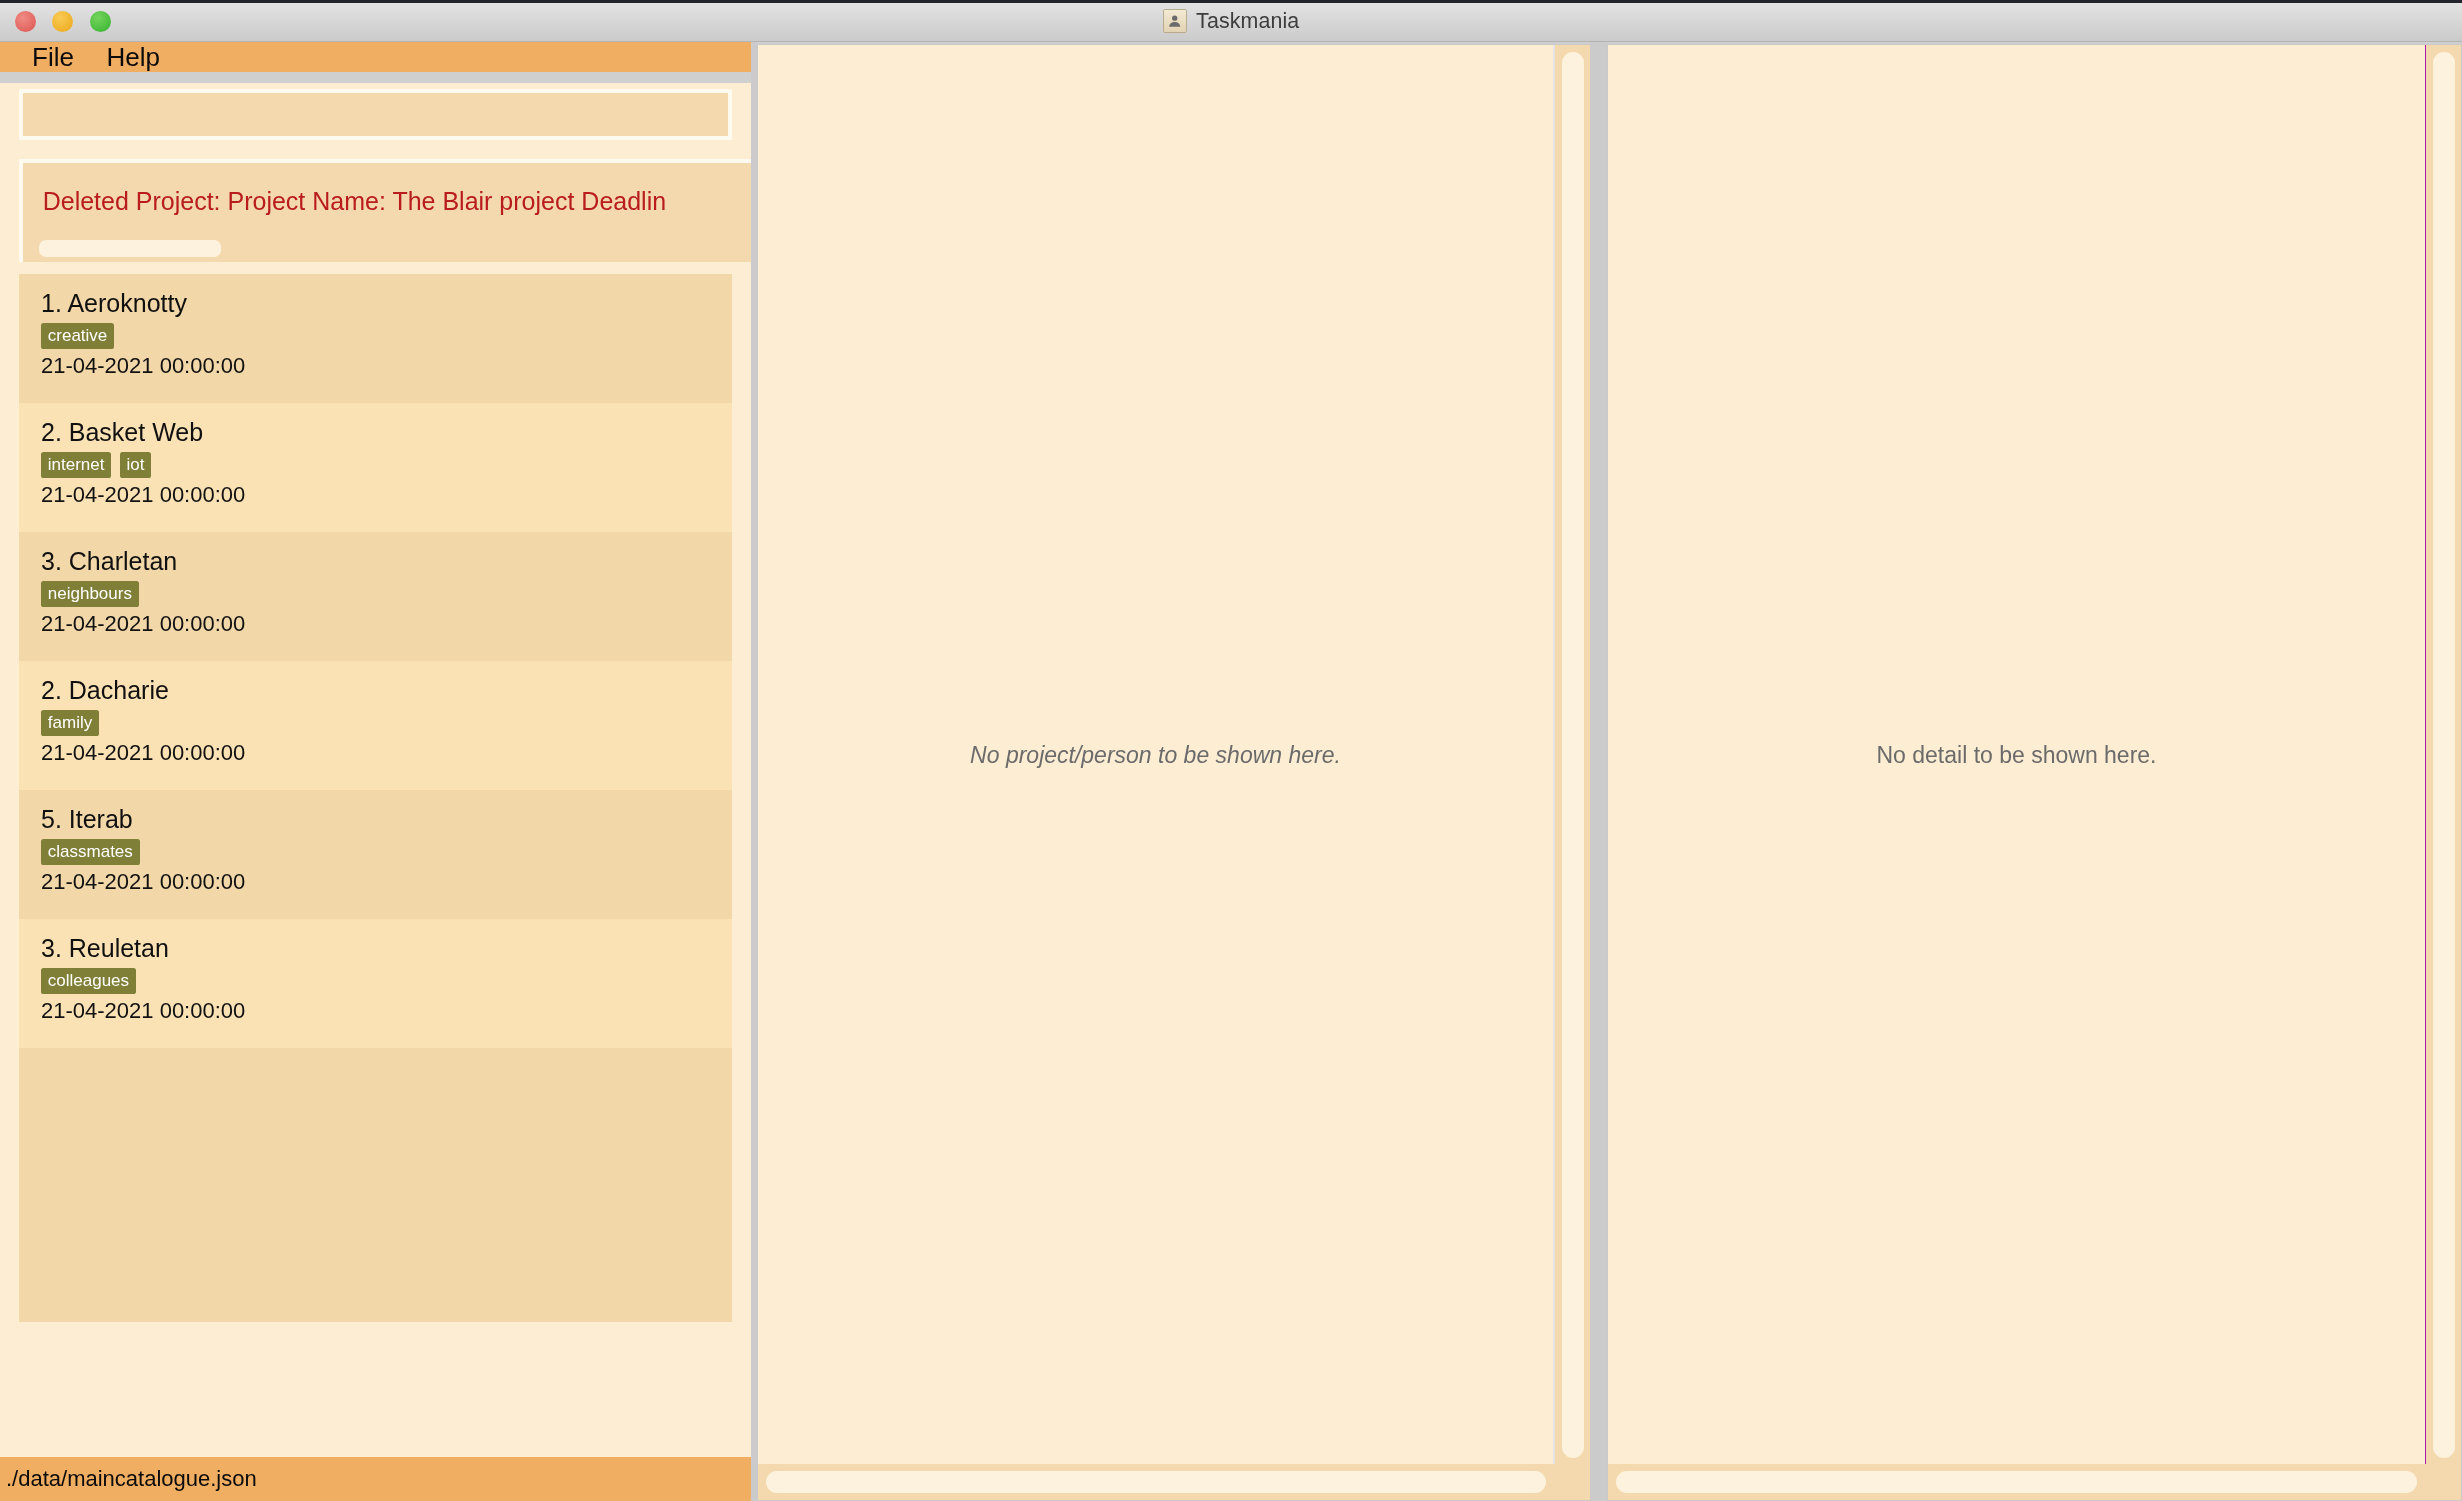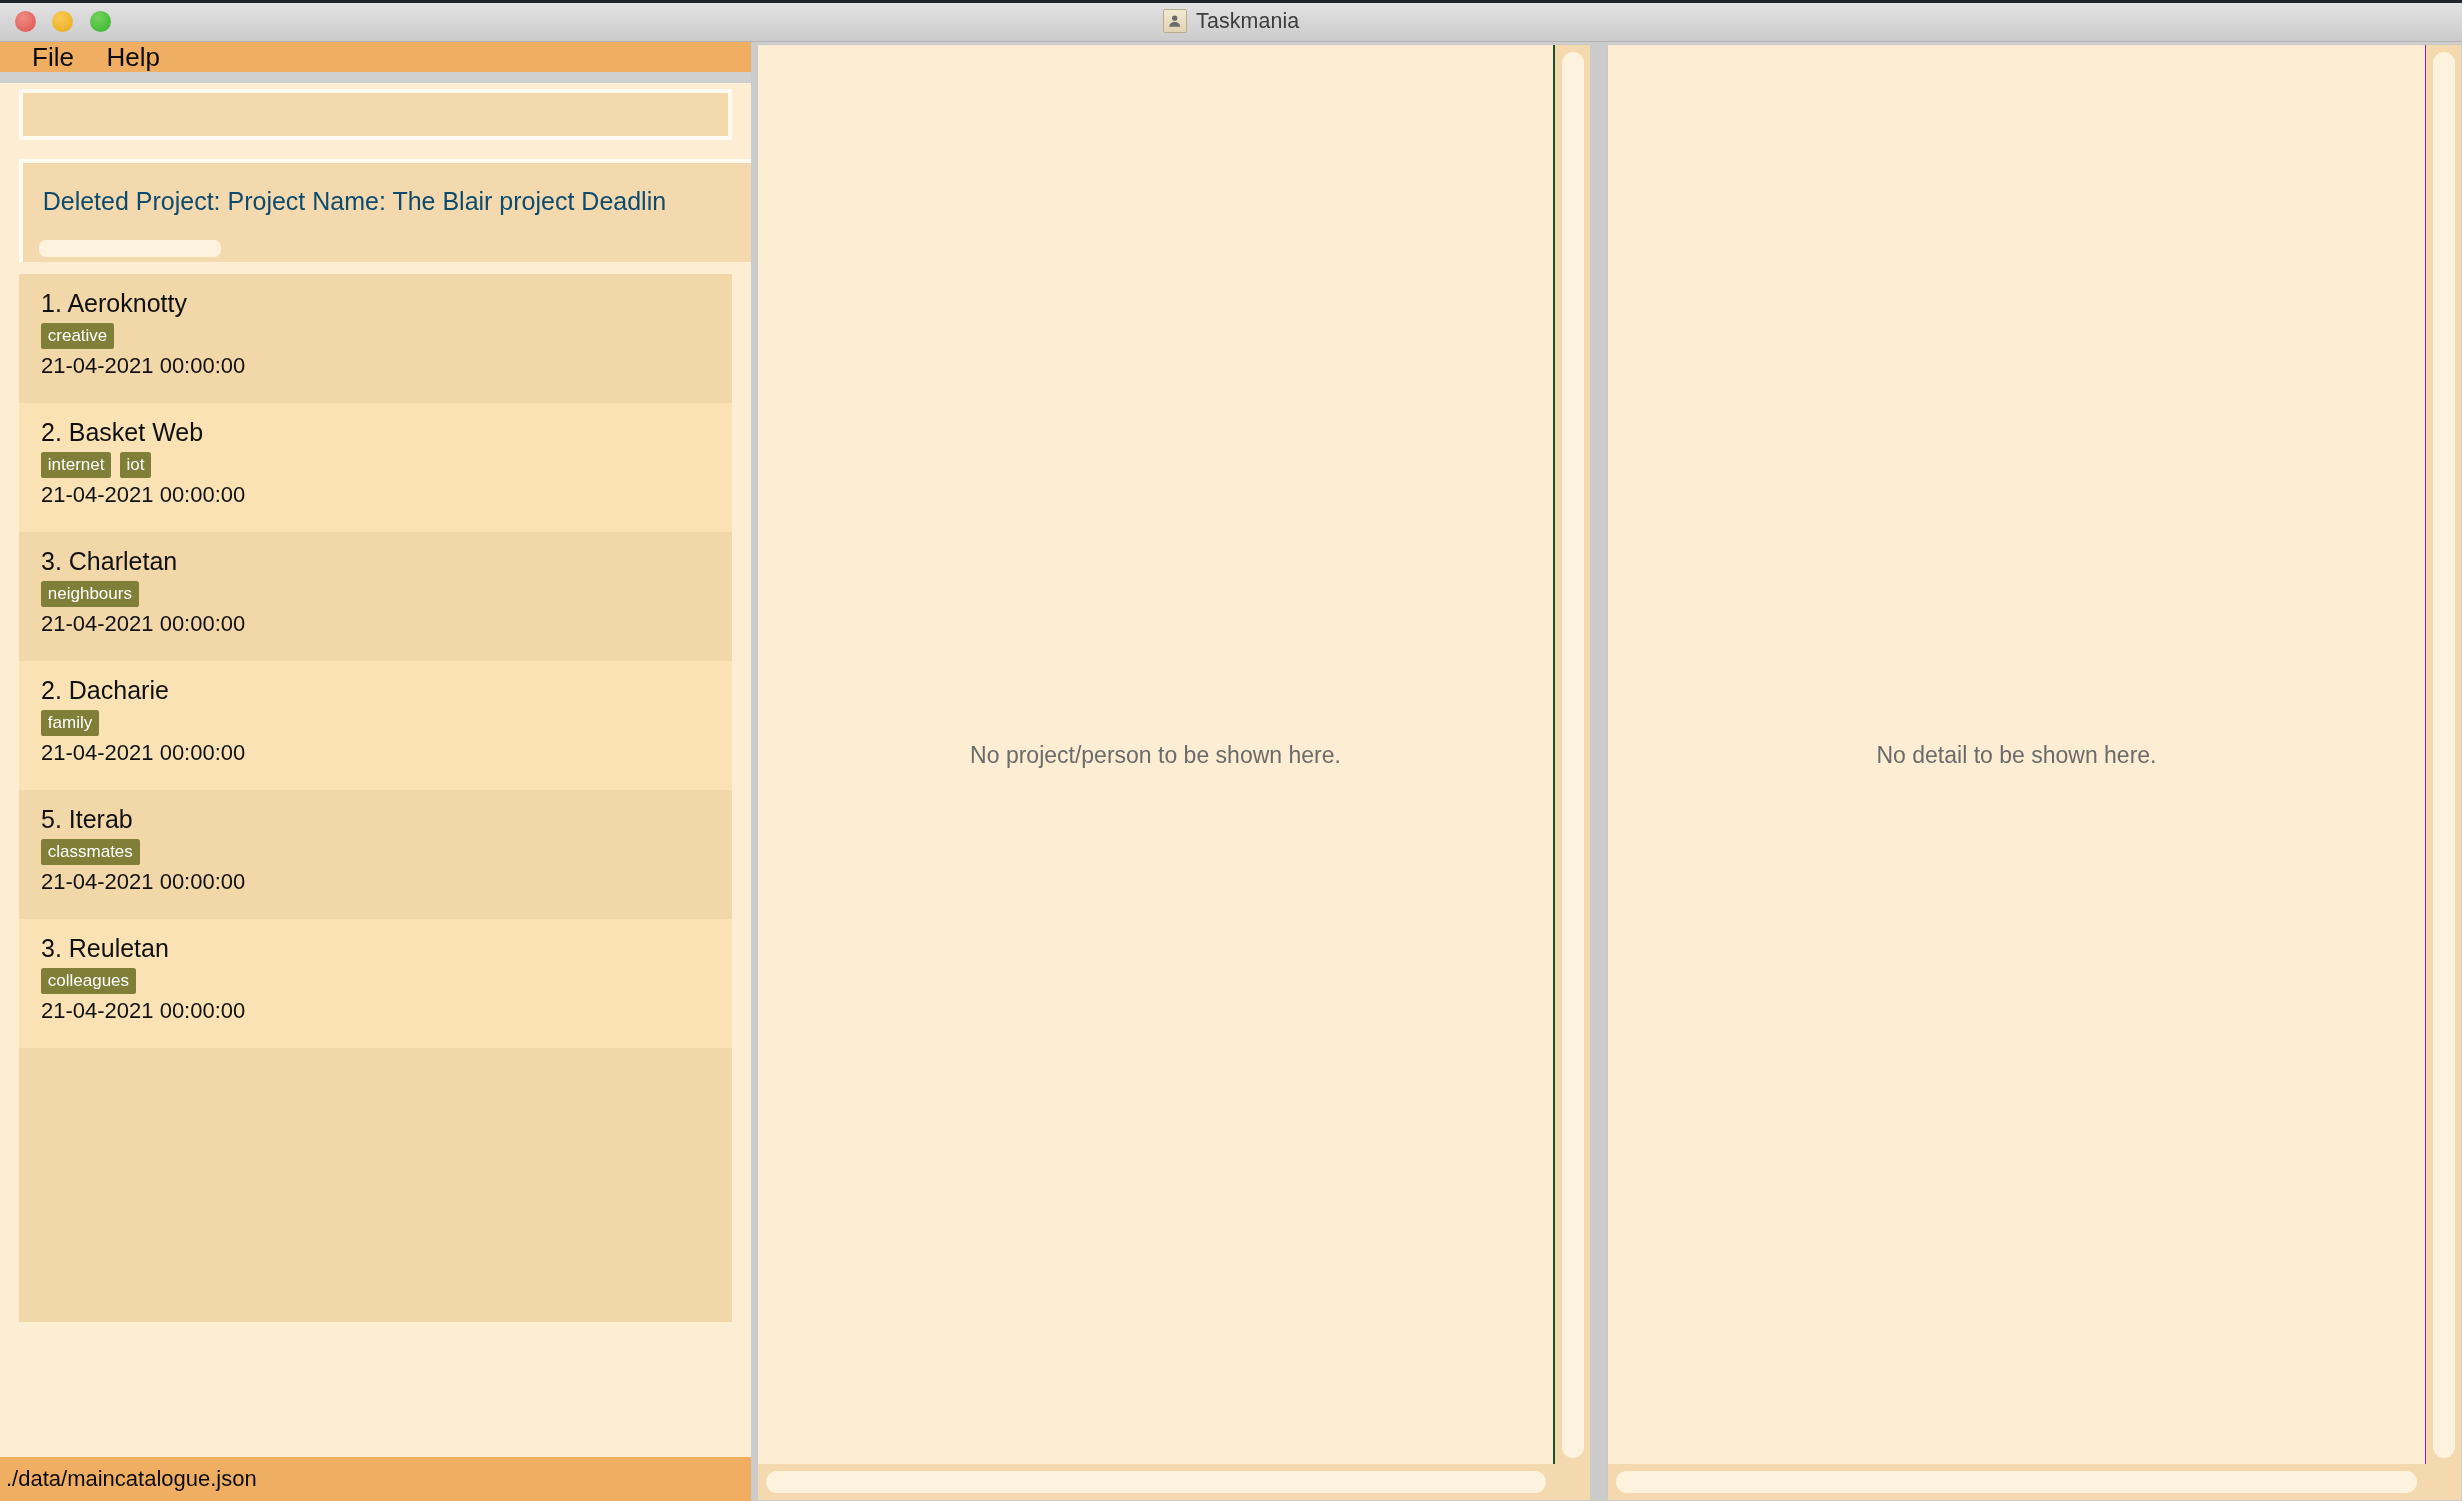--- a/index.html
+++ b/index.html
@@ -164,21 +164,21 @@
     border-top: 4.3px solid #fffaf0;
     border-left: 4.3px solid #fffaf0;
     box-sizing: border-box;
     overflow: hidden;
   }
   #deleted-text {
     position: absolute;
     left: 19.7px;
     top: 26px;
     font-size: 25px;
-    color: #0c4a6e;
+    color: #b91c1c;
     white-space: nowrap;
     line-height: 1;
   }
   #deleted-hscroll-track {
     position: absolute;
     left: 0;
     bottom: 5.1px;
     width: 732px;
     height: 17px;
   }
@@ -280,24 +280,25 @@
     background: #cbcbcb;
   }
 
   
   #center-panel {
     position: absolute;
     left: 757px;
     top: 44px;
     width: 834px;
     height: 1457px;
-    background: #14532d;
+    background: #e5e5e5;
     border: 0.9px solid #c9c9c9;
     box-sizing: border-box;
     overflow: hidden;
+    font-style: italic;
   }
   #center-content {
     position: absolute;
     left: 0; top: 0;
     width: 795px;
     height: 1421px;
     background: #fcedd3;
     display: flex;
     align-items: center;
     justify-content: center;

